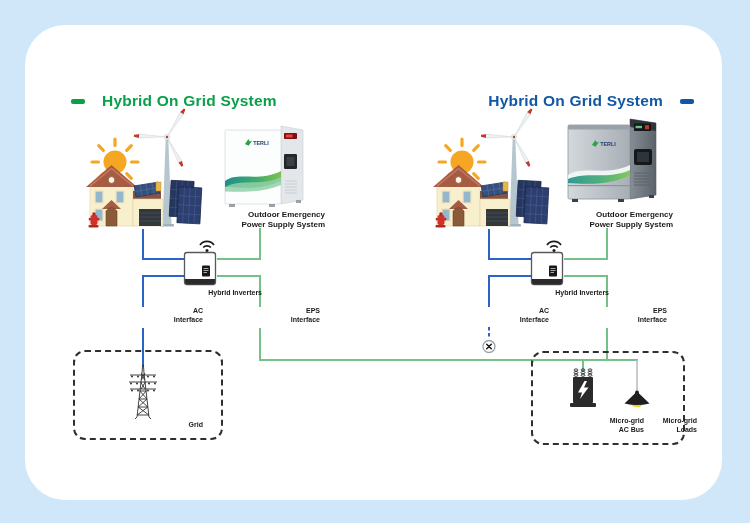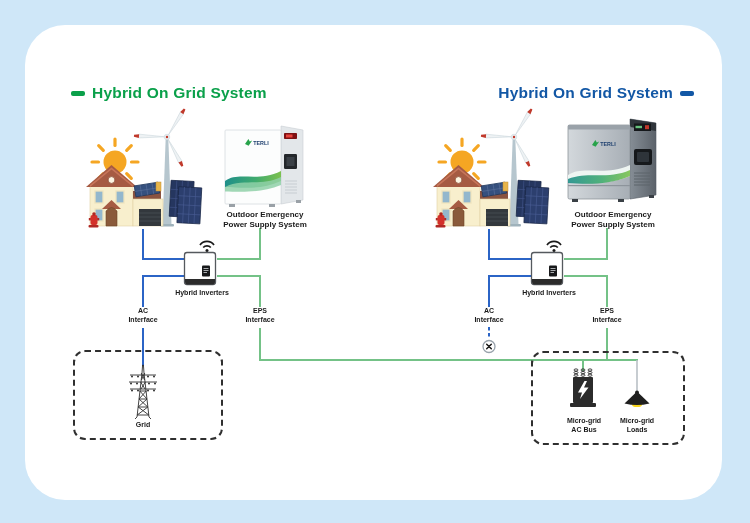--- a/index.html
+++ b/index.html
@@ -7,29 +7,29 @@
     position:relative; width:750px; height:523px;
     background:#cfe7f8; overflow:hidden;
     font-family:"Liberation Sans", sans-serif;
   }
   .card {
     position:absolute; left:25px; top:25px; width:697px; height:475px;
     background:#ffffff; border-radius:40px;
   }
   .abs { position:absolute; }
   .title {
-    position:absolute; top:84px; height:18px;
-    display:flex; align-items:center; gap:7px;
+    position:absolute; top:92px; height:18px;
+    display:flex; align-items:center; gap:17px;
     font-weight:bold; font-size:15.5px; letter-spacing:0.2px;
   }
   .title-left  { left:71px;  color:#0aa04a; }
   .title-right { right:56px; color:#1257a5; }
   .dash { width:14px; height:5px; border-radius:2px; background:currentColor; display:inline-block; }
   .lbl {
-    position:absolute; text-align:center; color:#1a1a1a;
+    position:absolute; text-align:right; color:#1a1a1a;
     font-weight:bold; font-size:7px; line-height:8.5px; width:120px;
   }
   .lbl-2 { font-size:8px; line-height:9.5px; }
   .dashed-box {
     position:absolute; border:2px dashed #2f2f2f; border-radius:12px;
     background:transparent;
   }
   .box-grid  { left:73px;  top:350px; width:146px; height:86px; }
   .box-micro { left:531px; top:351px; width:150px; height:90px; }
   svg { display:block; }

